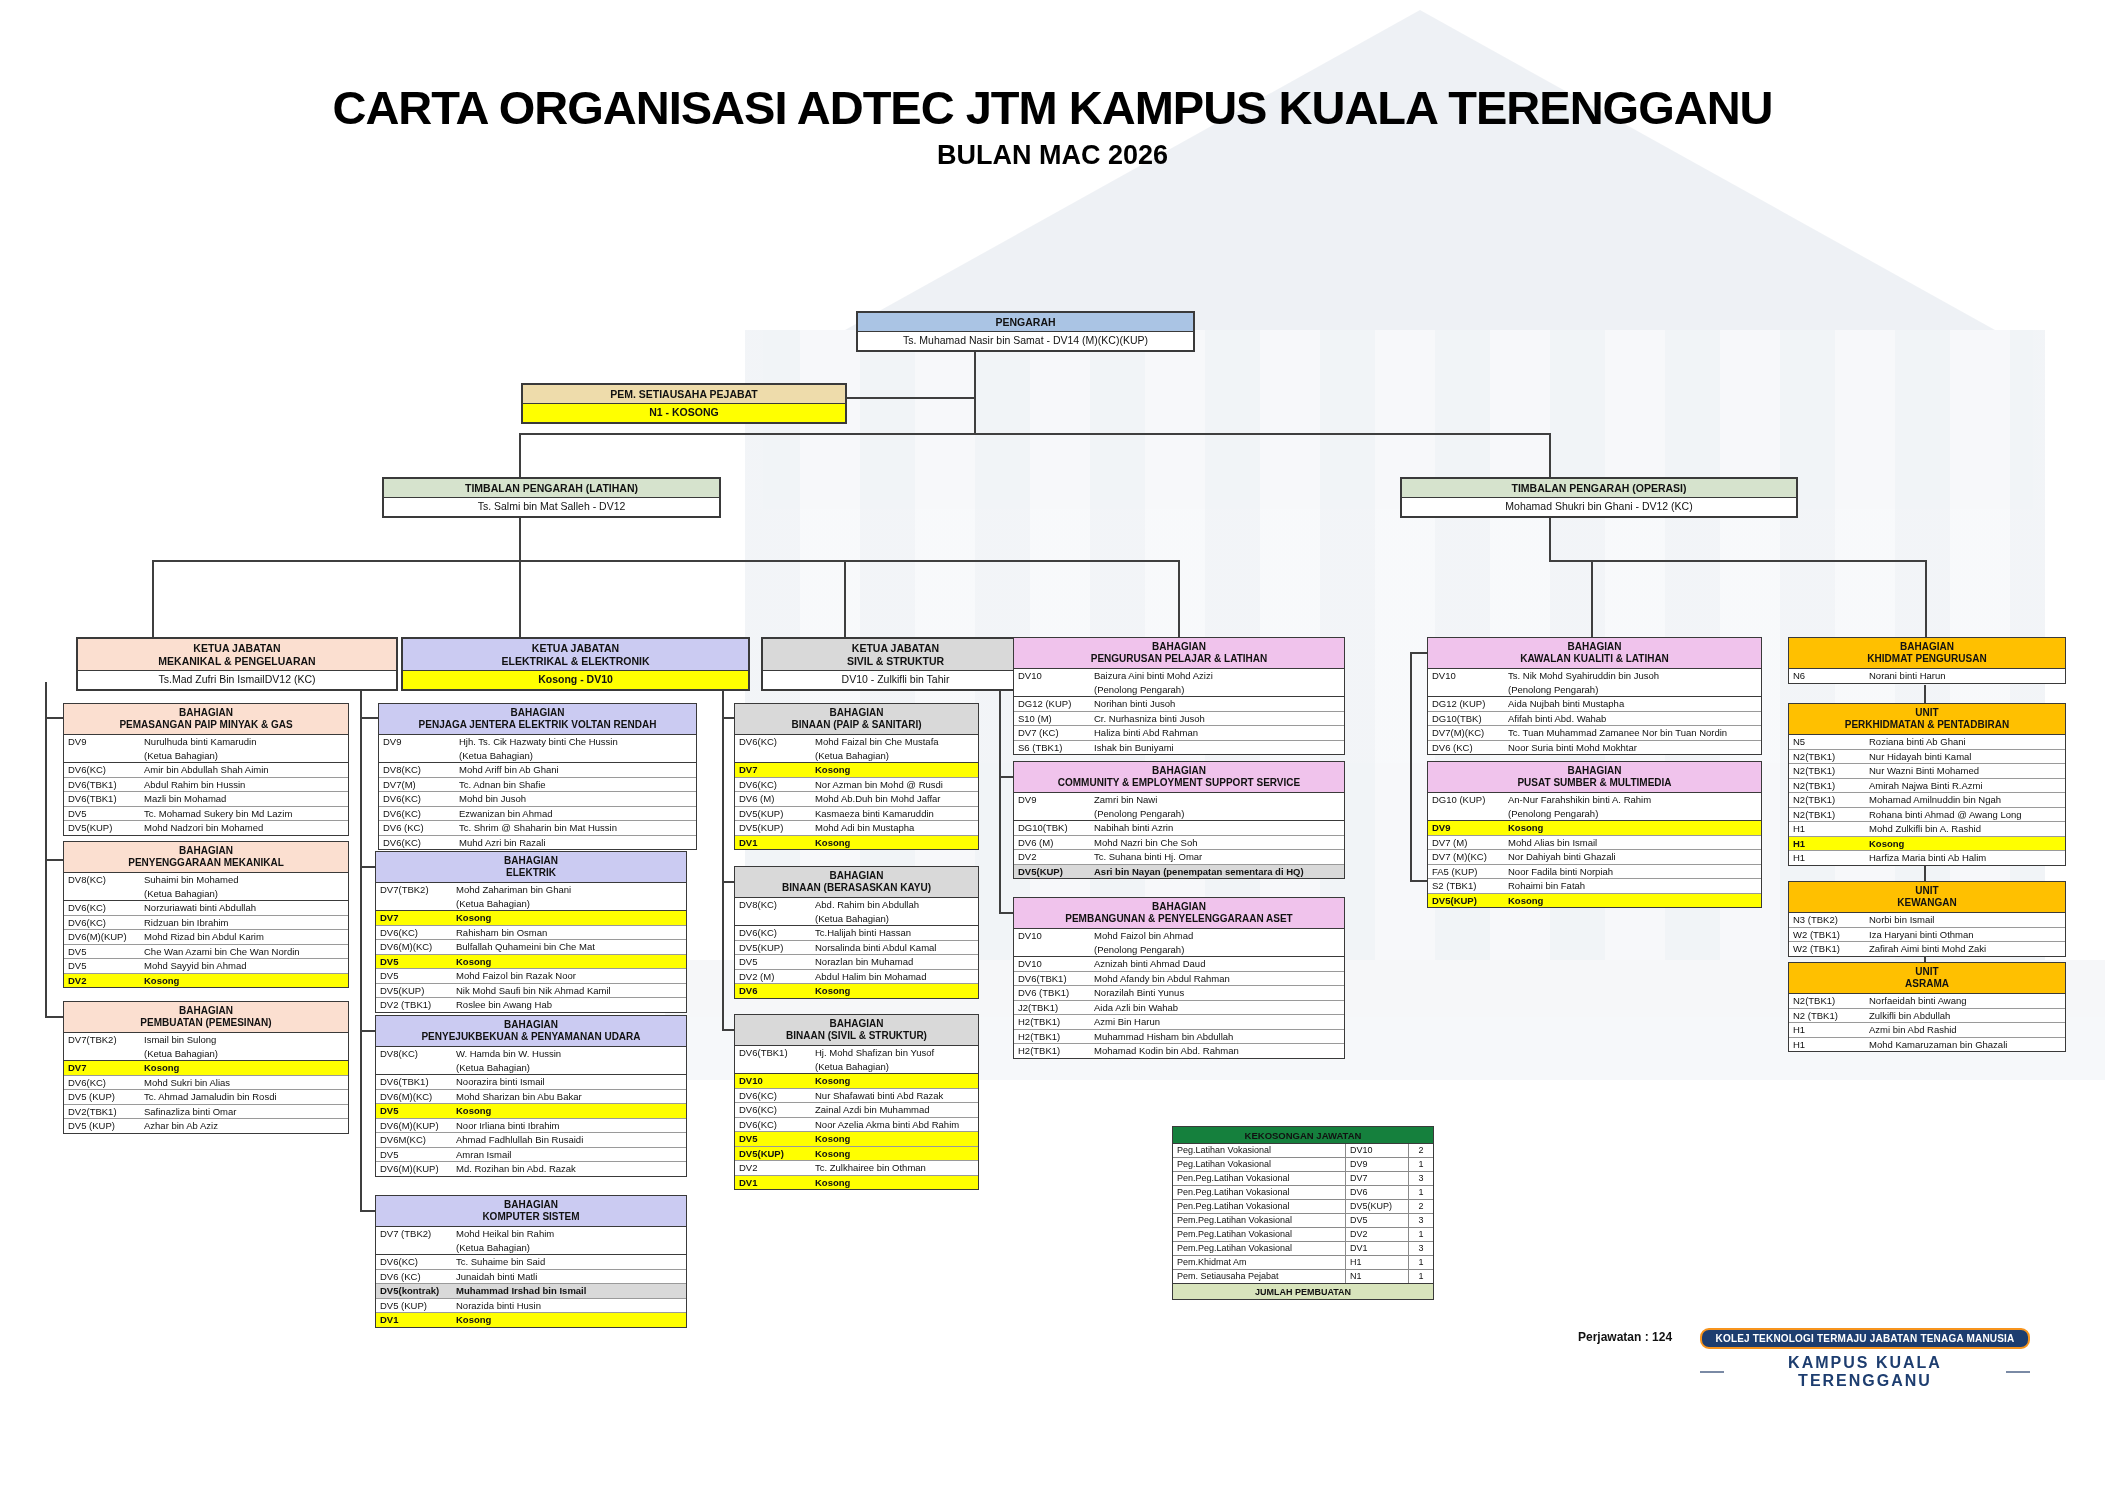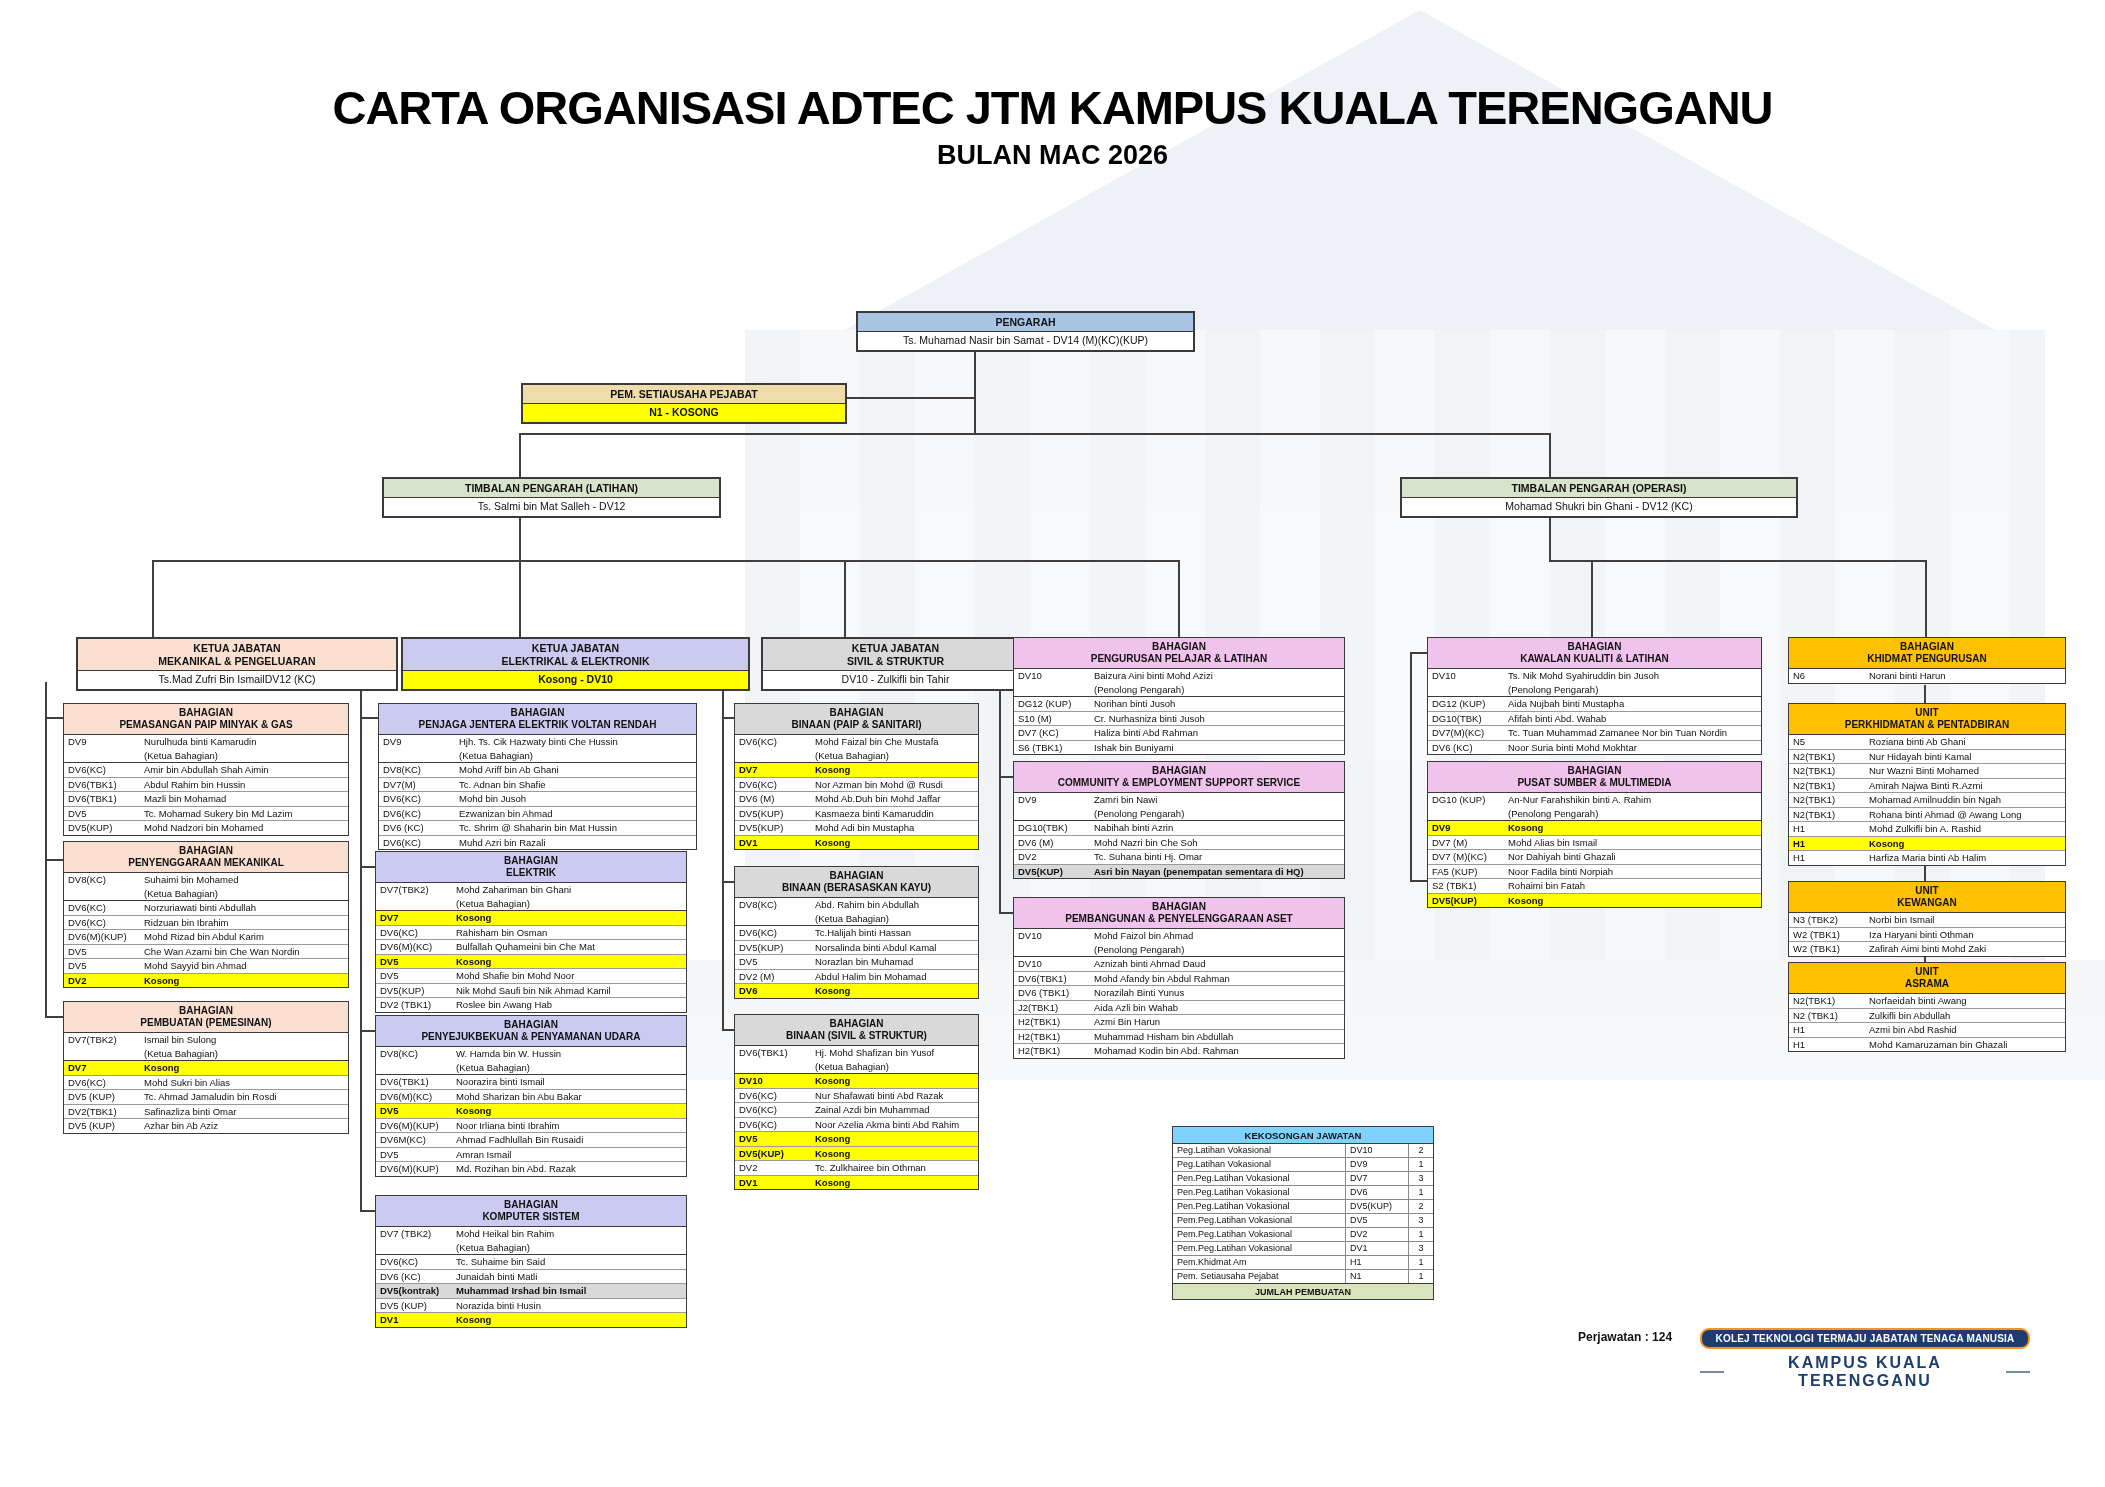--- a/index.html
+++ b/index.html
@@ -71,21 +71,21 @@
   <div class="bg-photo">
     <div class="bg-roof"></div>
     <div class="bg-facade"></div>
     <div class="bg-base"></div>
   </div>
 
   <div class="page-title">CARTA ORGANISASI ADTEC JTM KAMPUS KUALA TERENGGANU</div>
   <div class="page-subtitle">BULAN MAC 2026</div>
 
   <div class="vtable">
-    <div class="vhead" style="background: #7dd3fc;">KEKOSONGAN JAWATAN</div>
+    <div class="vhead" style="background: #15803d;">KEKOSONGAN JAWATAN</div>
     <div id="vrows">
         <div class="vrow">
           <span class="l">Peg.Latihan Vokasional</span>
           <span class="g2">DV10</span>
           <span class="c2">2</span>
         </div>
         <div class="vrow">
           <span class="l">Peg.Latihan Vokasional</span>
           <span class="g2">DV9</span>
           <span class="c2">1</span>
@@ -372,21 +372,21 @@
         <div class="row">
           <span class="g">DV6(M)(KC)</span>
           <span class="n">Bulfallah Quhameini bin Che Mat</span>
         </div>
         <div class="row hl-y">
           <span class="g">DV5</span>
           <span class="n">Kosong</span>
         </div>
         <div class="row">
           <span class="g">DV5</span>
-          <span class="n">Mohd Shafie bin Mohd Noor</span>
+          <span class="n">Mohd Faizol bin Razak Noor</span>
         </div>
         <div class="row">
           <span class="g">DV5(KUP)</span>
           <span class="n">Nik Mohd Saufi bin Nik Ahmad Kamil</span>
         </div>
         <div class="row">
           <span class="g">DV2 (TBK1)</span>
           <span class="n">Roslee bin Awang Hab</span>
         </div>
       </div>

